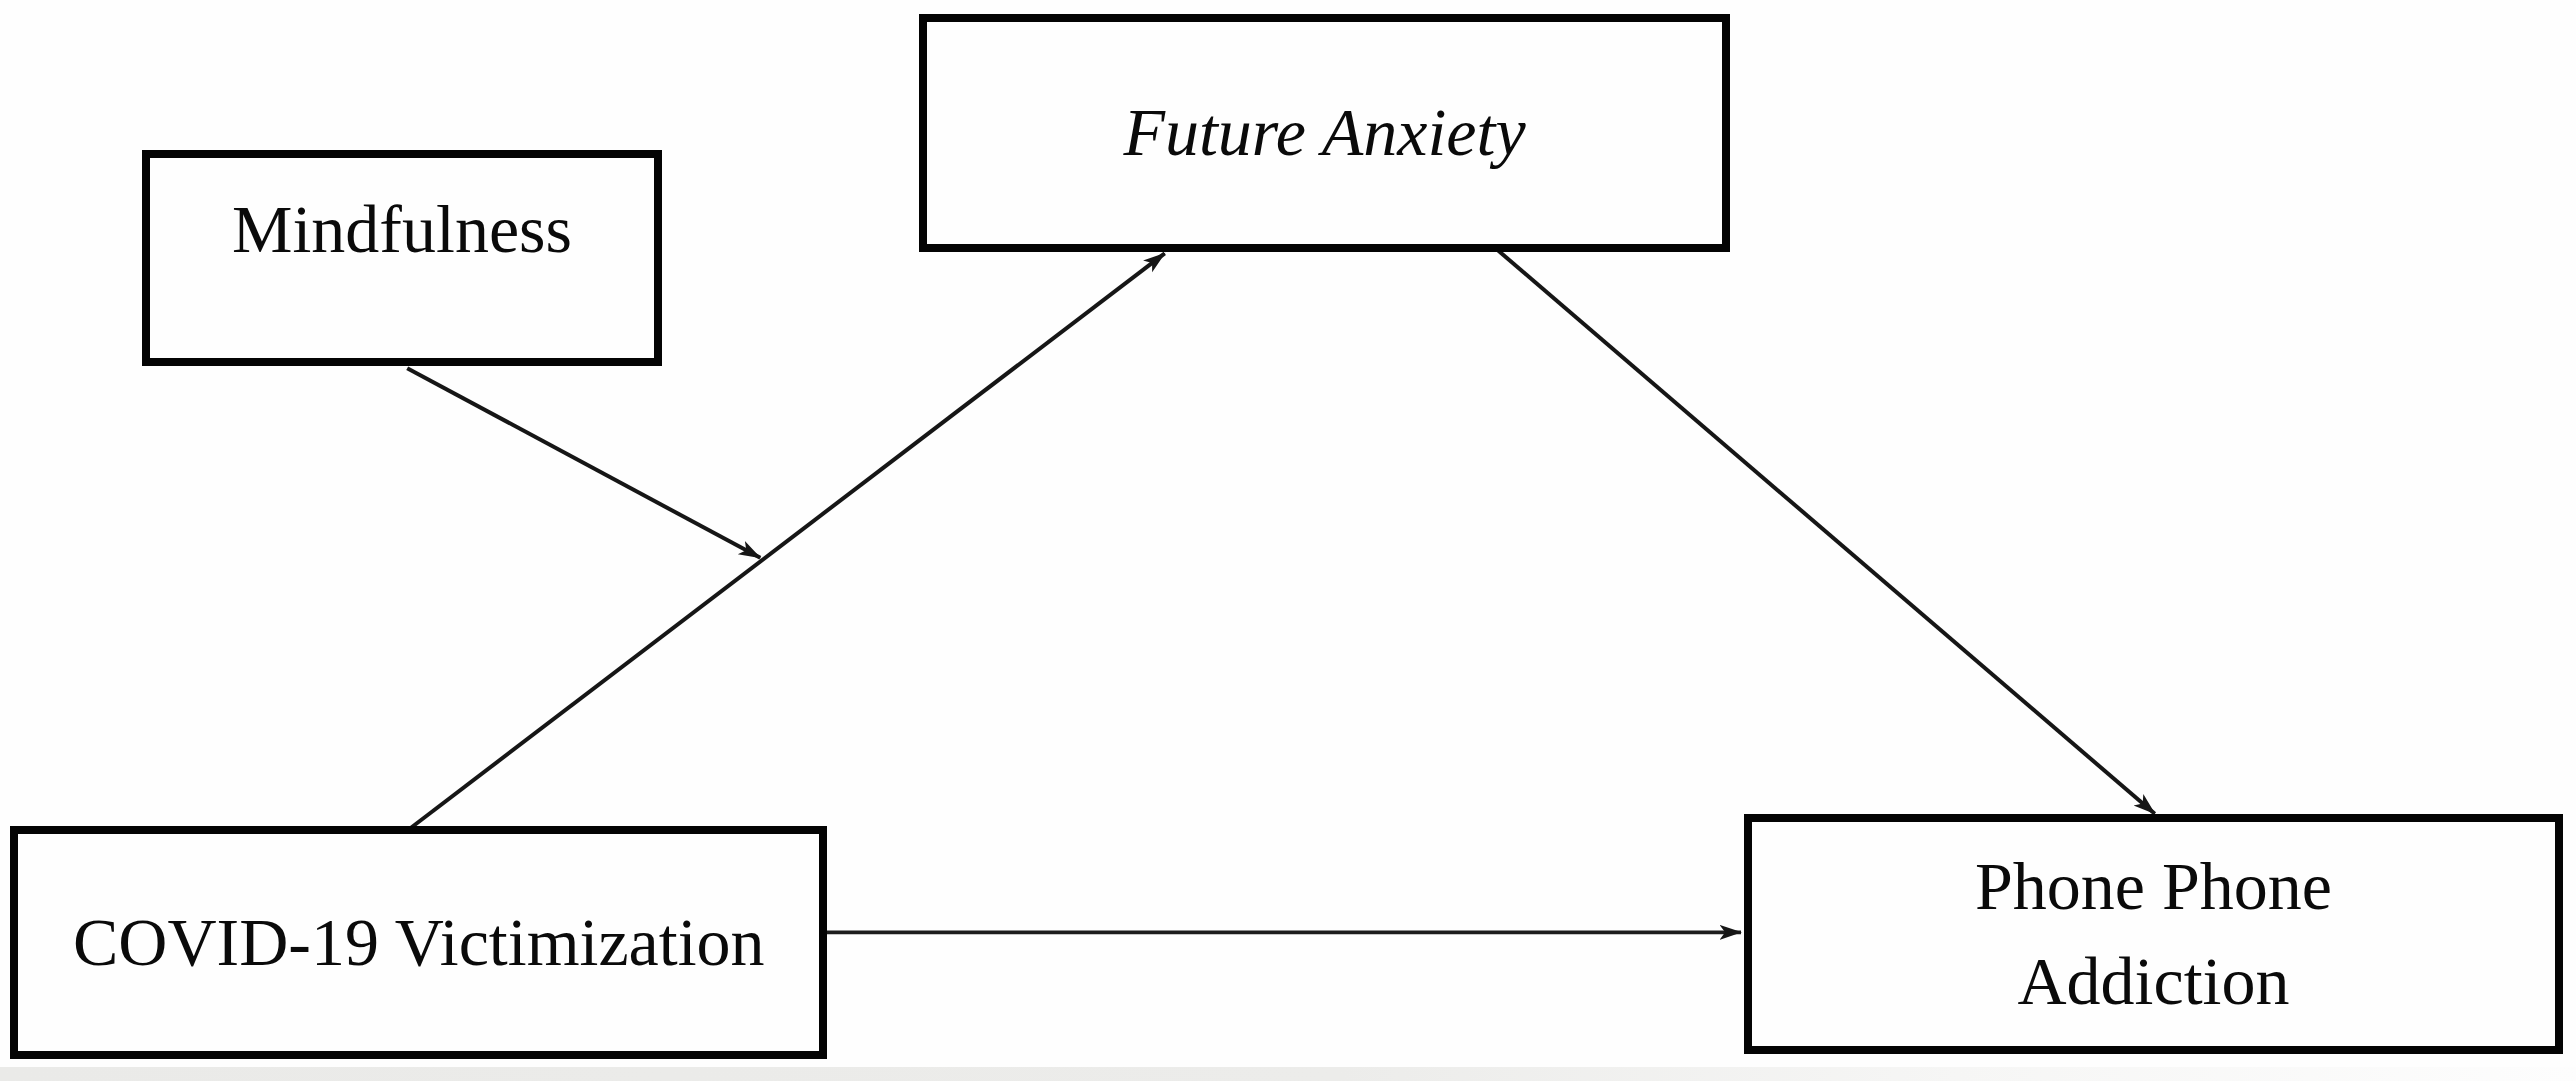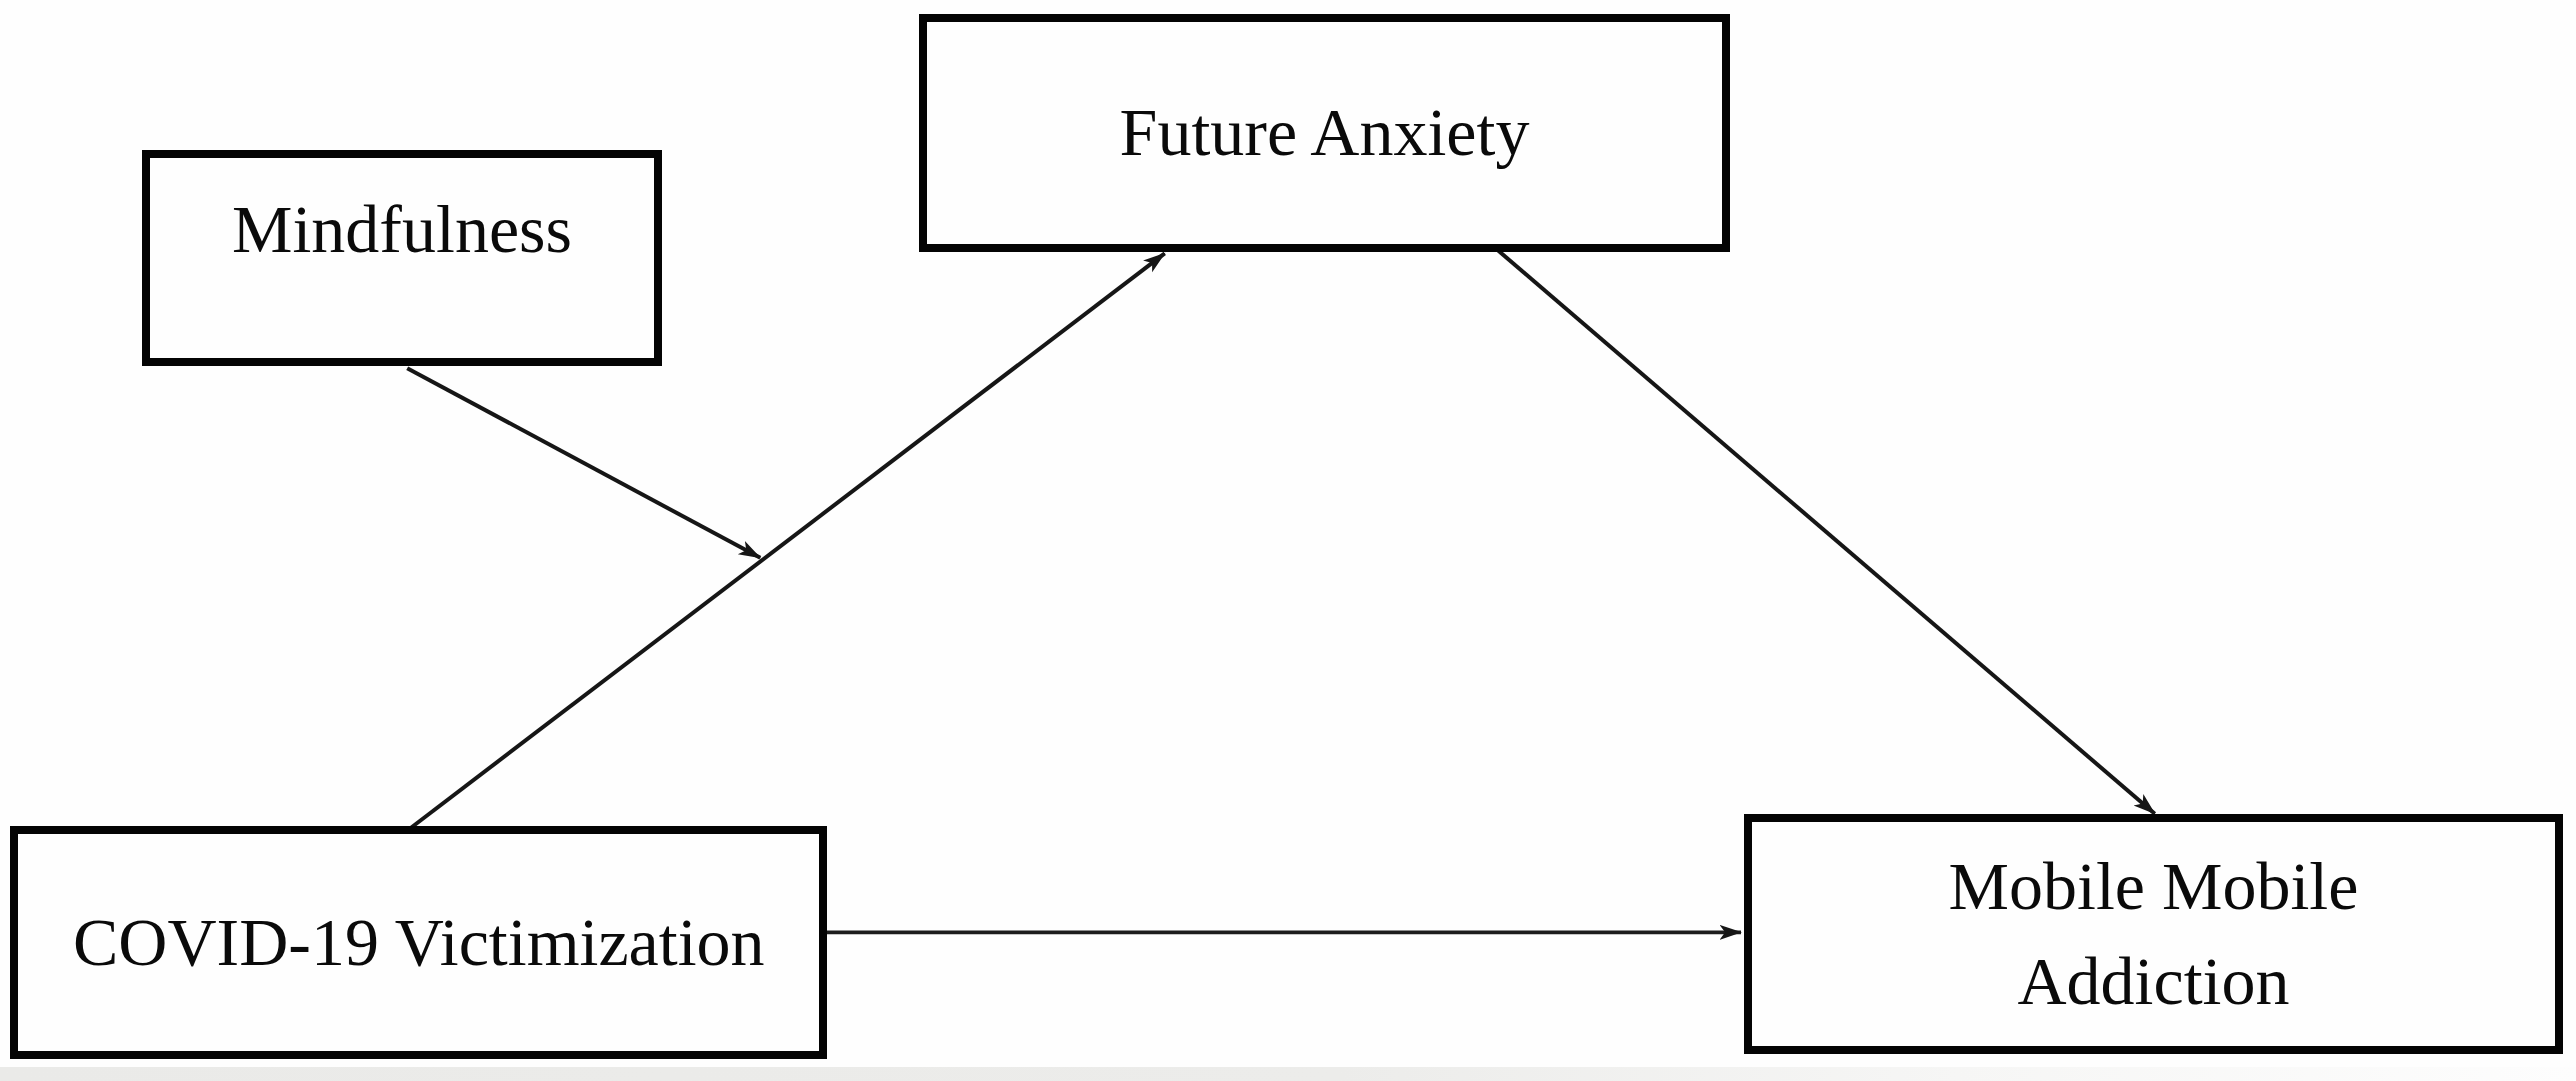--- a/index.html
+++ b/index.html
@@ -31,21 +31,21 @@
     display: flex;
     flex-direction: column;
     align-items: center;
     justify-content: center;
     text-align: center;
     font-size: 68px;
     line-height: 1.35;
   }
   .node-label { display: block; white-space: nowrap; }
   .node-mindfulness    { left: 142px;  top: 150px; width: 520px; height: 216px; padding-bottom: 57px; }
-  .node-future-anxiety { left: 919px;  top: 14px;  width: 811px; height: 238px; }
+  .node-future-anxiety { left: 919px;  top: 14px;  width: 811px; height: 238px; font-style: italic; }
   .node-covid          { left: 10.3px;   top: 826px; width: 817px; height: 233px; line-height: 105px; gap: 35px; }
   .node-mobile         { left: 1744px; top: 814px; width: 819px; height: 240px; line-height: 95px; }
   .bottom-band {
     position: absolute;
     left: 0;
     top: 1067px;
     width: 2576px;
     height: 15px;
     background: linear-gradient(90deg, #eaeae8 0%, #ececea 52%, #f6f6f5 76%, #fdfdfd 100%);
   }
@@ -73,20 +73,20 @@
 
   <div class="node node-future-anxiety">
     <span class="node-label">Future Anxiety</span>
   </div>
 
   <div class="node node-covid">
     <span class="node-label">COVID-19 Victimization</span>
   </div>
 
   <div class="node node-mobile">
-    <span class="node-label">Mobile Mobile</span>
+    <span class="node-label">Phone Phone</span>
     <span class="node-label">Addiction</span>
   </div>
 
   <div class="bottom-band"></div>
 
 </div>
 
 
 </body></html>

